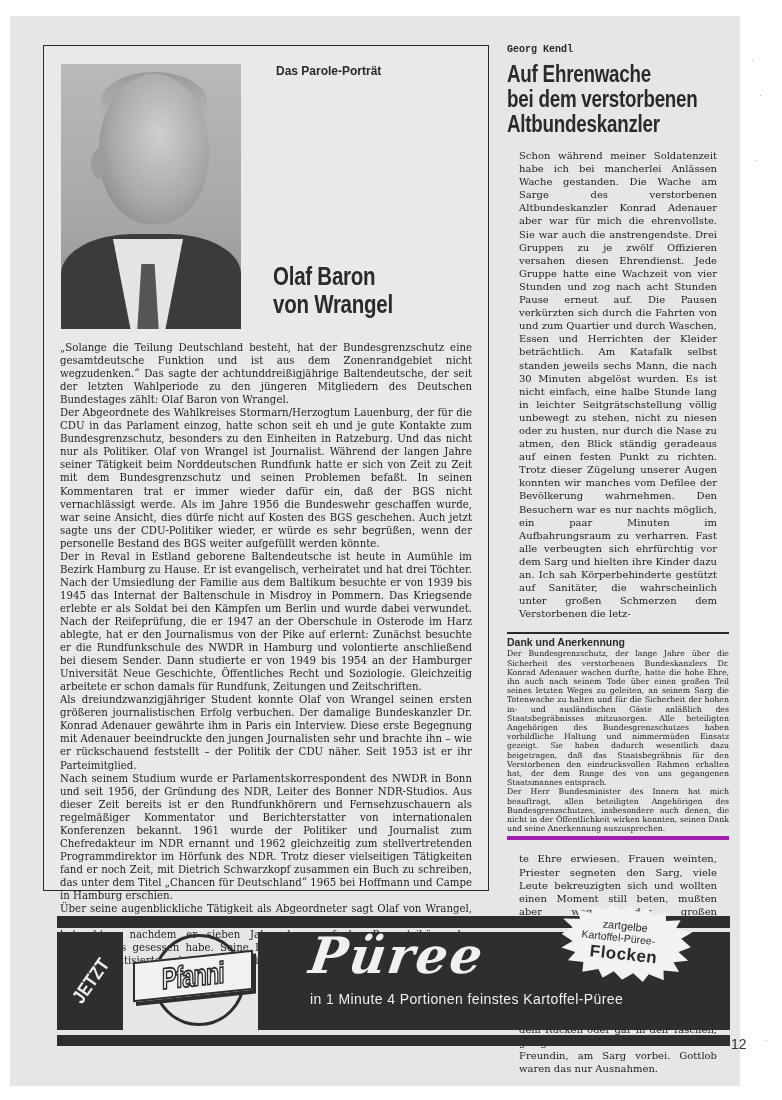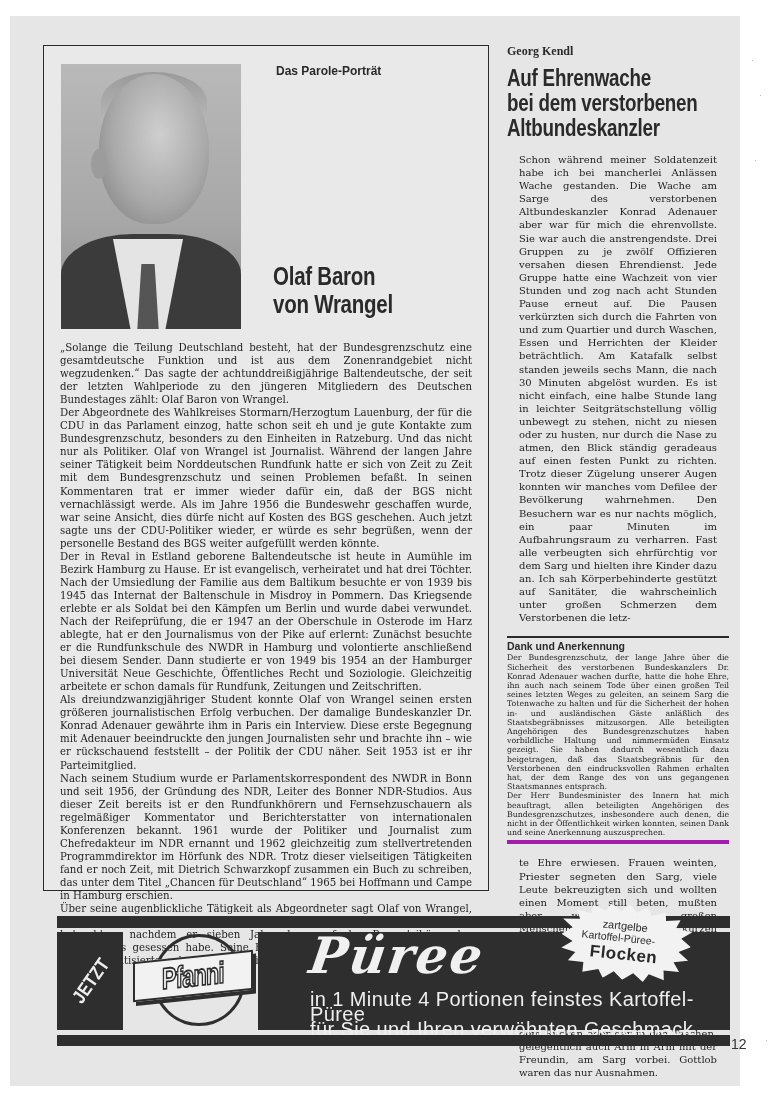--- a/index.html
+++ b/index.html
@@ -16,42 +16,42 @@
   .photo .suit { position:absolute; left:0; top:170px; width:180px; height:100px; background:#3b3b3b; border-radius:40% 40% 0 0; }
   .photo .collar { position:absolute; left:52px; top:175px; width:70px; height:90px; background:#e4e4e4; clip-path:polygon(0 0,100% 0,75% 100%,25% 100%); }
   .photo .tie { position:absolute; left:76px; top:200px; width:22px; height:70px; background:#555; clip-path:polygon(20% 0,80% 0,100% 100%,0 100%); }
 
   .kicker { position:absolute; left:276px; top:64px; font-family:"Liberation Sans", sans-serif; font-weight:bold; font-size:12px; color:#2a2a2a; }
   .portrait-title { position:absolute; left:273px; top:262px; font-family:"Liberation Sans", sans-serif; font-weight:bold; font-size:25px; line-height:28px; color:#2a2a2a; transform:scaleX(0.82); transform-origin:left top; letter-spacing:-0.3px; }
   .portrait-body { position:absolute; left:60px; top:341px; width:412px; font-size:10.2px; line-height:13.05px; text-align:justify; hyphens:manual; }
   .portrait-body p { margin:0; }
 
   .right-col { position:absolute; left:507px; top:44px; width:222px; }
-  .byline { font-family:Liberation Serif, serif; font-weight:bold; font-size:12px; color:#2a2a2a; margin:0 0 7px 0; }
+  .byline { font-family:Liberation Mono, monospace; font-weight:bold; font-size:10px; color:#2a2a2a; margin:0 0 7px 0; }
   .headline { font-family:"Liberation Sans", sans-serif; font-weight:bold; font-size:23.5px; line-height:25px; color:#2a2a2a; transform:scaleX(0.8); transform-origin:left top; width:280px; margin:0 0 2px 0; letter-spacing:-0.3px; height:75px; }
   .col-text { font-size:10px; line-height:13.1px; text-align:justify; margin:12px; }
   .notice { border-top:2px solid #2a2a2a; border-bottom:4px solid #a21caf; margin:10px 0 4px 0; padding:2px 0 3px 0; }
   .notice h3 { font-family:"Liberation Sans", sans-serif; font-size:10.5px; margin:0 0 1px 0; color:#2a2a2a; }
   .notice p { font-size:7.8px; line-height:9.2px; margin:0; text-align:justify; }
   .signature { text-align:right; font-size:8px; line-height:9.5px; padding-right:12px; }
   .signature .spaced { letter-spacing:2.5px; }
   .signature div:first-child { padding-right:16px; }
 
   .ad { position:absolute; left:57px; top:916px; width:673px; height:130px; }
   .ad .bar-top { position:absolute; left:0; top:0; width:673px; height:12px; background:#2e2e2e; }
   .ad .bar-bottom { position:absolute; left:0; top:119px; width:673px; height:11px; background:#2e2e2e; }
   .ad .jetzt-box { position:absolute; left:0; top:16px; width:66px; height:98px; background:#2e2e2e; overflow:hidden; }
   .ad .jetzt-box span { position:absolute; left:-4px; top:38px; width:76px; text-align:center; color:#eee; font-family:"Liberation Sans", sans-serif; font-weight:bold; font-size:19px; transform:rotate(-55deg) scaleX(0.85); }
   .ad .logo { position:absolute; left:70px; top:14px; width:126px; height:102px; }
   .ad .logo .circle { position:absolute; left:26px; top:4px; width:92px; height:92px; border:3px solid #2e2e2e; border-radius:50%; box-sizing:border-box; }
   .ad .logo .word { position:absolute; left:6px; top:26px; width:116px; height:36px; background:#f2f2f2; border:2.5px solid #2e2e2e; box-shadow:3px 4px 0 #2e2e2e; transform:skewY(-6deg); display:flex; align-items:center; justify-content:center; }
   .ad .logo .word span { font-family:"Liberation Sans", sans-serif; font-weight:bold; font-size:30px; color:#f2f2f2; -webkit-text-stroke:1.8px #2e2e2e; transform:scaleX(0.72); letter-spacing:-1px; }
   .ad .panel { position:absolute; left:201px; top:16px; width:472px; height:98px; background:#2e2e2e; }
   .ad .panel .brand { position:absolute; left:52px; top:-6px; font-family:"DejaVu Serif", serif; font-style:italic; font-weight:bold; font-size:50px; color:#f0f0f0; letter-spacing:2px; transform:skewX(-8deg); }
-  .ad .panel .tag { position:absolute; left:52px; top:60px; font-family:"Liberation Sans", sans-serif; font-size:20px; line-height:15px; color:#efefef; letter-spacing:0.4px; }
+  .ad .panel .tag { position:absolute; left:52px; top:60px; font-family:"Liberation Sans", sans-serif; font-size:14px; line-height:15px; color:#efefef; letter-spacing:0.4px; }
   .ad .starburst { position:absolute; left:504px; top:-12px; width:130px; height:76px; background:#f2f2f2; clip-path:polygon(50% 0,56% 10%,64% 2%,68% 12%,78% 6%,79% 17%,90% 14%,87% 26%,100% 28%,92% 38%,100% 48%,91% 56%,99% 66%,88% 70%,93% 82%,81% 82%,82% 95%,70% 89%,66% 100%,58% 90%,50% 100%,43% 90%,35% 100%,31% 89%,19% 95%,19% 82%,7% 82%,12% 70%,1% 66%,9% 56%,0 48%,8% 38%,0 28%,13% 26%,10% 14%,21% 17%,22% 6%,32% 12%,36% 2%,44% 10%); transform:rotate(6deg); }
   .ad .starburst .l1 { position:absolute; left:40px; top:16px; font-family:"Liberation Sans", sans-serif; font-size:11px; color:#2a2a2a; }
   .ad .starburst .l2 { position:absolute; left:20px; top:28px; font-family:"Liberation Sans", sans-serif; font-size:10.5px; color:#2a2a2a; }
   .ad .starburst .l3 { position:absolute; left:30px; top:41px; font-family:"Liberation Sans", sans-serif; font-weight:bold; font-size:17px; color:#2a2a2a; letter-spacing:0.5px; }
 
   .page-number { position:absolute; left:731px; top:1036px; font-family:"Liberation Sans", sans-serif; font-size:14px; color:#333; }
 </style>
 </head>
 <body>
 
@@ -115,21 +115,20 @@
   <div class="logo">
     <div class="circle"></div>
     <div class="word">
       <span>Pfanni</span>
     </div>
   </div>
   <div class="panel">
     <div class="brand">Püree</div>
     <div class="tag">
       <div>in 1 Minute 4 Portionen feinstes Kartoffel-Püree</div>
-      <div>für Sie und Ihren verwöhnten Geschmack</div>
     </div>
   </div>
   <div class="starburst">
     <span class="l1">zartgelbe</span>
     <span class="l2">Kartoffel-Püree-</span>
     <span class="l3">Flocken</span>
   </div>
   <div class="bar-bottom"></div>
 </div>
 

